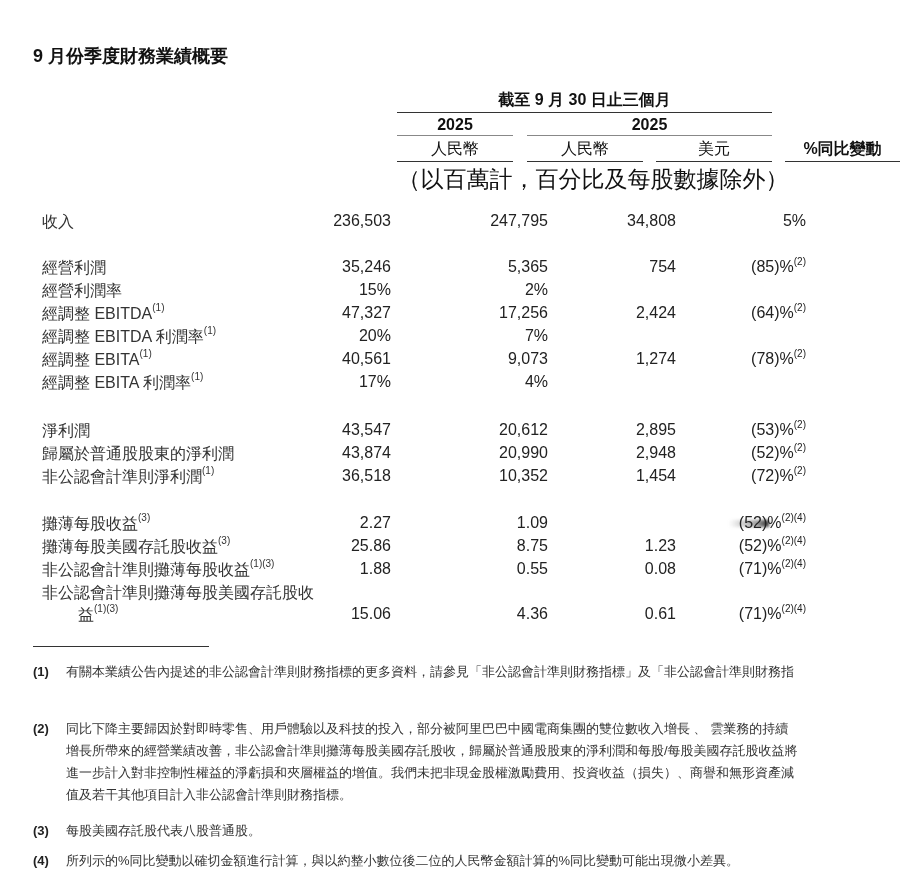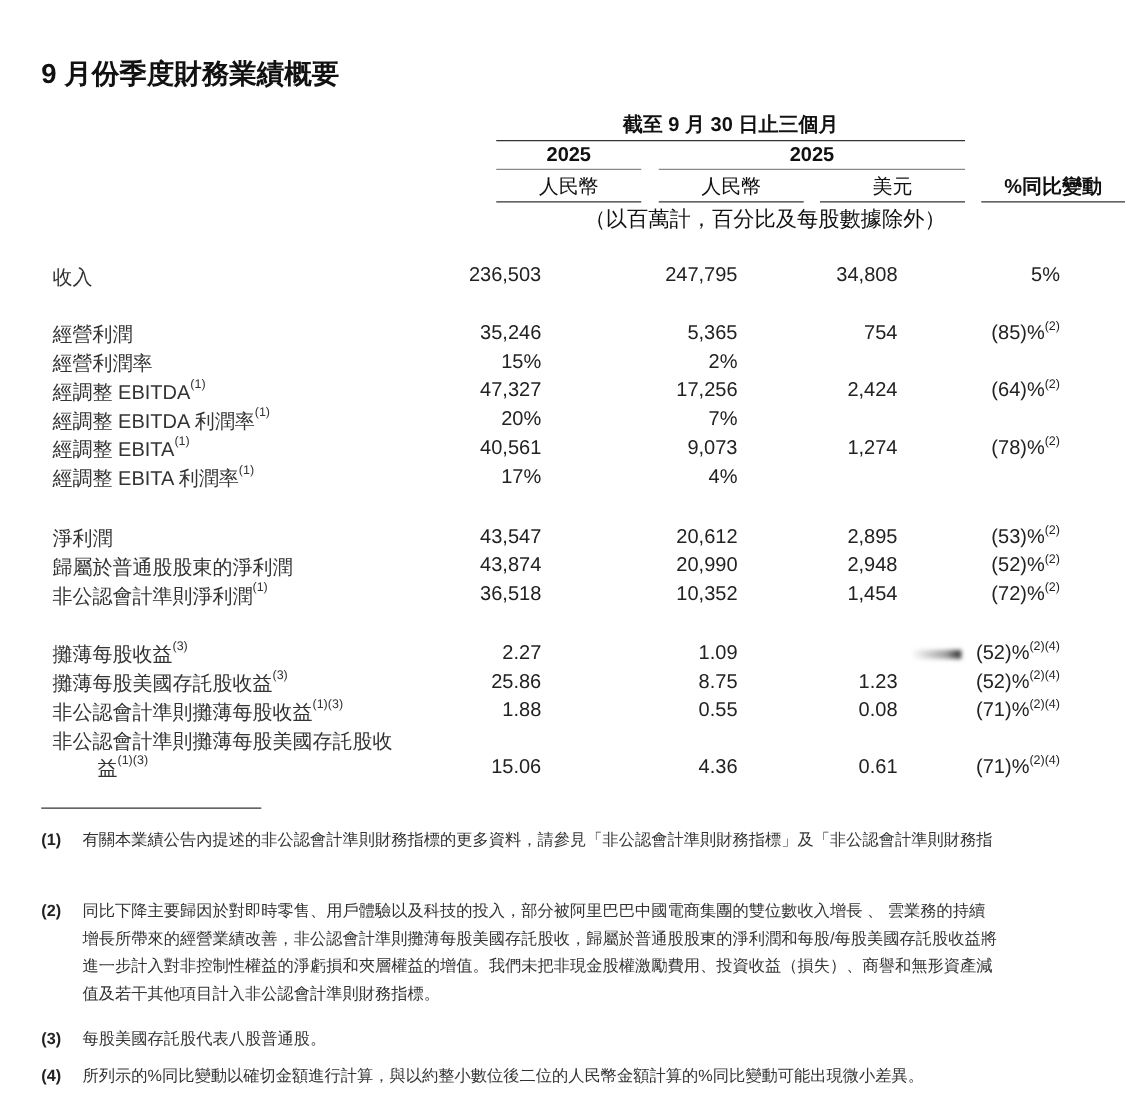--- a/index.html
+++ b/index.html
@@ -1,23 +1,23 @@
 <!DOCTYPE html>
 <html><head>
 <meta charset="utf-8">
 <style>
   html, body { margin:0; padding:0; background:#ffffff; }
   body { width:916px; height:876px; position:relative; overflow:hidden;
          font-family:"Liberation Sans","DejaVu Sans",sans-serif; color:#1a1a1a; }
   .abs { position:absolute; }
-  .title { left:33px; top:44px; font-size:22px; font-weight:bold; color:#111; white-space:nowrap; }
+  .title { left:33px; top:44px; font-size:18px; font-weight:bold; color:#111; white-space:nowrap; }
   .hdr { font-size:16px; color:#111; white-space:nowrap; text-align:center; }
   .hdr.b { font-weight:bold; }
   .hline { position:absolute; height:1px; background:#333; }
-  .row { position:absolute; left:0; width:824px; height:22px; font-size:16px; color:#222;padding-left:42px; }
+  .row { position:absolute; left:0; width:824px; height:22px; font-size:16px; color:#222; }
   .row .lbl { position:absolute; left:42px; top:0; white-space:nowrap; color:#333; }
   .row .lbl2 { position:absolute; left:78px; top:0; white-space:nowrap; color:#333; }
   .row .c { position:absolute; top:0; text-align:center; white-space:nowrap; }
   .c1 { right:433px; }  
   .c2 { right:276px; }  
   .c3 { right:148px; }  
   .c4 { right:18px; }   
   sup { font-size:10px; vertical-align:top; position:relative; top:-2px; }
   .blurcell { position:absolute; top:6px; left:729px; width:40px; height:7px;
               background:linear-gradient(to right, rgba(0,0,0,0), rgba(80,80,80,0.55) 70%, rgba(20,20,20,0.9));
@@ -42,21 +42,21 @@
 
 <div class="abs hdr" style="left:397px; top:139px; width:116px;">人民幣</div>
 <div class="abs hdr" style="left:527px; top:139px; width:116px;">人民幣</div>
 <div class="abs hdr" style="left:656px; top:139px; width:116px;">美元</div>
 <div class="abs hdr b" style="left:785px; top:139px; width:115px;">%同比變動</div>
 <div class="hline" style="left:397px; top:161px; width:116px;"></div>
 <div class="hline" style="left:527px; top:161px; width:116px;"></div>
 <div class="hline" style="left:656px; top:161px; width:116px;"></div>
 <div class="hline" style="left:785px; top:161px; width:115px;"></div>
 
-<div class="abs hdr" style="left:397px; top:164px; width:430px; font-size:17px;">（以百萬計，百分比及每股數據除外）</div>
+<div class="abs hdr" style="left:378px; top:164px; width:430px; font-size:23px;">（以百萬計，百分比及每股數據除外）</div>
 
 <div class="row" style="top:212px;">
   <span class="lbl"><span>收入</span></span>
   <span class="c c1">236,503</span>
   <span class="c c2">247,795</span>
   <span class="c c3">34,808</span>
   <span class="c c4"><span>5%</span></span>
 </div>
 
 <div class="row" style="top:258px;">

